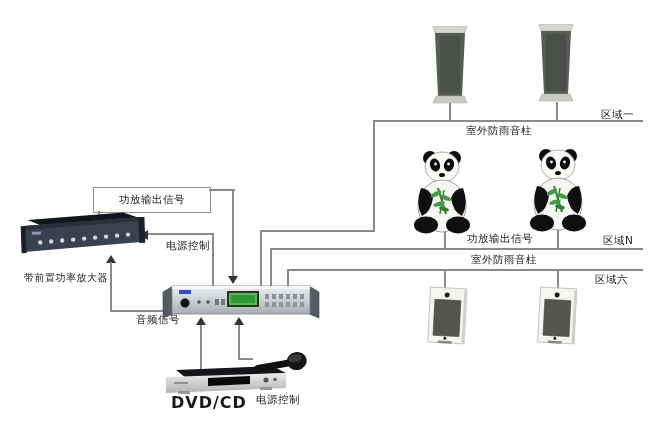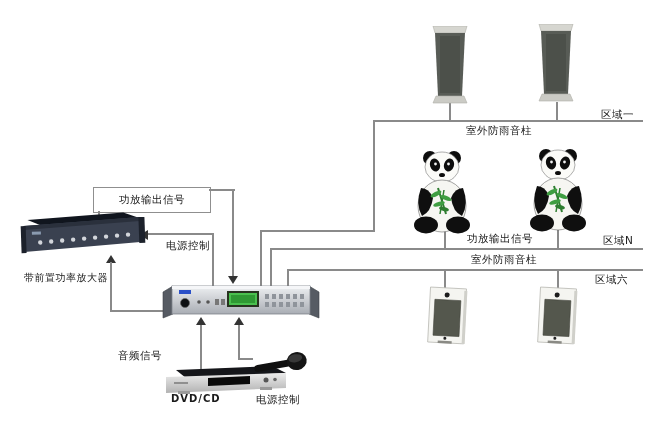--- a/index.html
+++ b/index.html
@@ -1,20 +1,20 @@
 <!DOCTYPE html>
 <html><head>
 <meta charset="utf-8">
 <style>
   html,body{margin:0;padding:0;background:#fff;}
   #canvas{position:relative;width:650px;height:423px;background:#ffffff;overflow:hidden;
           font-family:"DejaVu Sans","Liberation Sans",sans-serif;}
   .ln{position:absolute;background:#8a8a8a;}
   .lbl{position:absolute;color:#1a1a1a;font-size:10.5px;white-space:nowrap;letter-spacing:0.5px;}
-  .lbl-bold{font-weight:bold;font-size:10px;letter-spacing:1px;}
+  .lbl-bold{font-weight:bold;font-size:16px;letter-spacing:1px;}
   .labelbox{position:absolute;left:93px;top:187px;width:116px;height:24px;border:1px solid #8f8f8f;
             display:flex;align-items:center;justify-content:center;}
   .arr{position:absolute;width:0;height:0;}
   .arr-down{border-left:5px solid transparent;border-right:5px solid transparent;border-top:8px solid #333;}
   .arr-up{border-left:5px solid transparent;border-right:5px solid transparent;border-bottom:8px solid #333;}
   .arr-left{border-top:5px solid transparent;border-bottom:5px solid transparent;border-right:8px solid #333;}
   .dev{position:absolute;}
 </style>
 </head>
 <body>
@@ -30,21 +30,21 @@
   <div class="arr arr-down" style="left:228px;top:276px;"></div>
 
   <div class="arr arr-left" style="left:140px;top:230px;"></div>
   <div class="ln" style="left:148px;top:233px;width:66px;height:2px;"></div>
   <div class="ln" style="left:212px;top:233px;width:2px;height:53px;"></div>
   <div class="lbl" style="left:166px;top:239px;font-family:Liberation Mono, monospace;">电源控制</div>
 
   <div class="arr arr-up" style="left:106px;top:255px;"></div>
   <div class="ln" style="left:110px;top:262px;width:2px;height:50px;"></div>
   <div class="ln" style="left:110px;top:310px;width:58px;height:2px;"></div>
-  <div class="lbl" style="left:118px;top:313px;margin-top:36px;">音频信号</div>
+  <div class="lbl" style="left:136px;top:313px;">音频信号</div>
 
   <div class="ln" style="left:260px;top:230px;width:2px;height:56px;"></div>
   <div class="ln" style="left:260px;top:230px;width:115px;height:2px;"></div>
   <div class="ln" style="left:373px;top:120px;width:2px;height:112px;"></div>
   <div class="ln" style="left:373px;top:120px;width:270px;height:2px;"></div>
   <div class="ln" style="left:449px;top:102px;width:2px;height:20px;"></div>
   <div class="ln" style="left:556px;top:102px;width:2px;height:20px;"></div>
   <div class="lbl" style="left:466px;top:124px;">室外防雨音柱</div>
   <div class="lbl" style="left:601px;top:108px;font-family:Liberation Serif, serif;">区域一</div>
 

